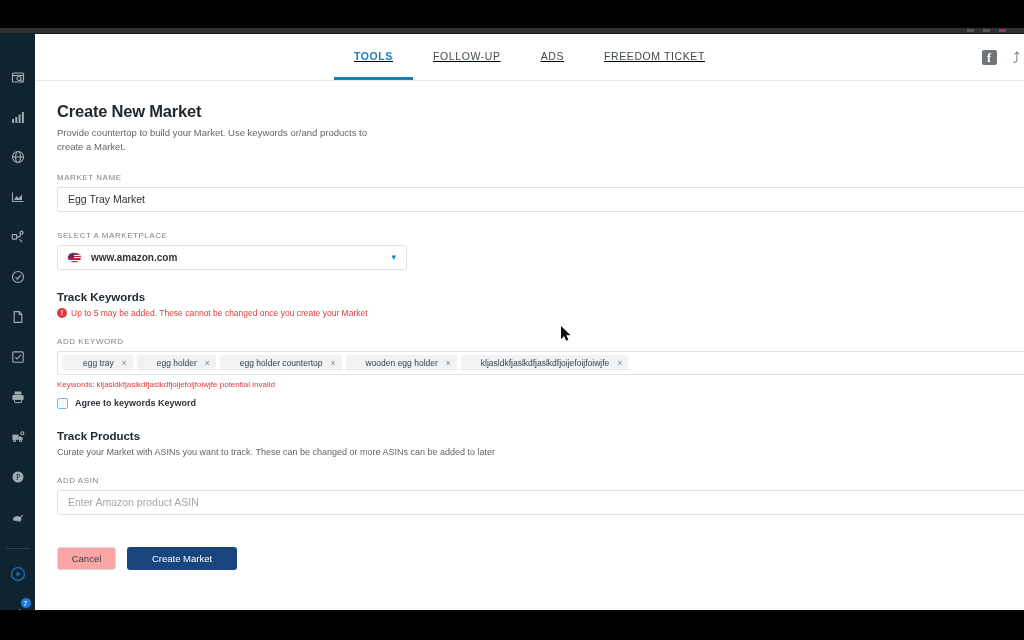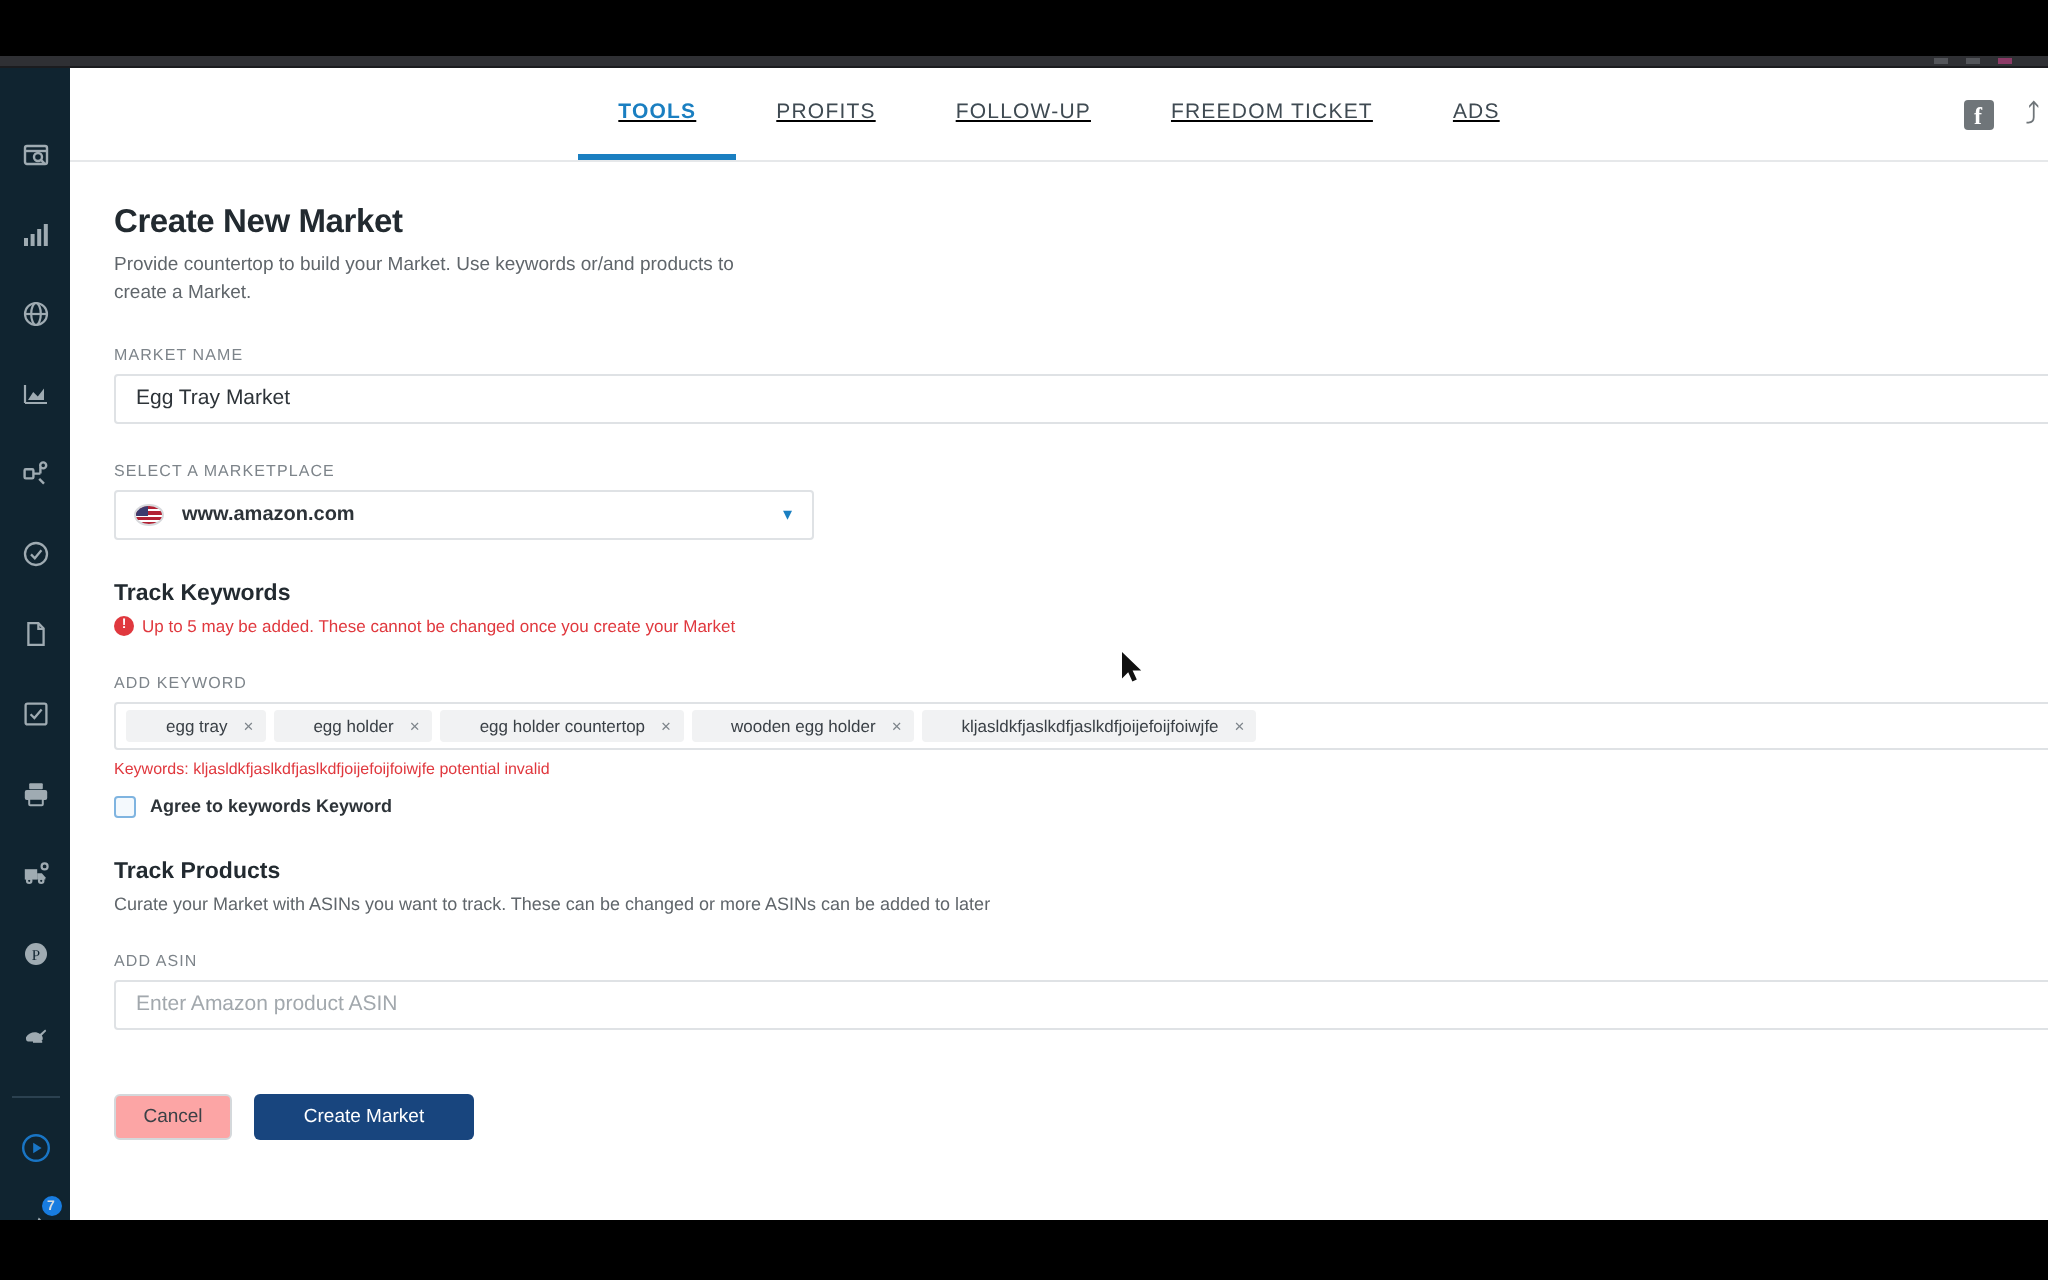--- a/index.html
+++ b/index.html
@@ -305,24 +305,23 @@
           </svg>
           <span class="pin-badge">7</span>
         </div>
 
       </div>
     </div>
 
     <div class="topnav">
       <div class="tabs">
         <div class="tab active">TOOLS</div>
-        <div class="tab">PROFITS</div>
         <div class="tab">FOLLOW-UP</div>
+        <div class="tab">ADS</div>
         <div class="tab">FREEDOM TICKET</div>
-        <div class="tab">ADS</div>
       </div>
       <div class="topnav-right">
         <div class="fb-icon">f</div>
         <div class="cut-icon">⤴</div>
       </div>
     </div>
 
     <div class="content">
 
       <div class="page-title">Create New Market</div>

